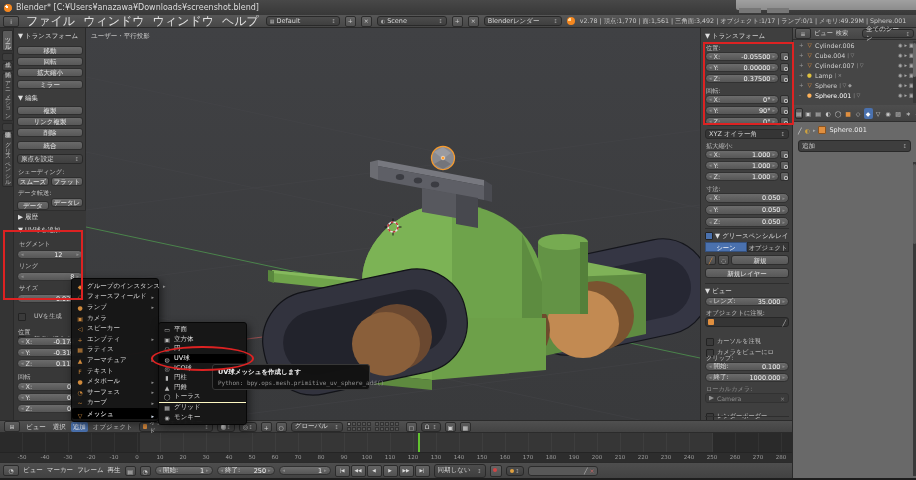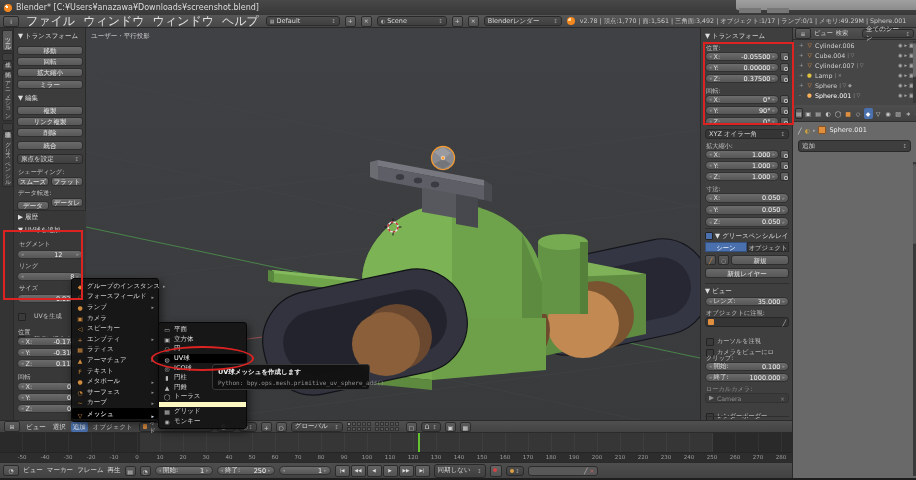--- a/index.html
+++ b/index.html
@@ -97,21 +97,21 @@
   .menu{position:absolute;background:rgba(22,22,22,.97);border:1px solid #070707;border-radius:3px;
         box-shadow:2px 3px 8px rgba(0,0,0,.55);padding:2px 0;z-index:80;box-sizing:border-box;}
   .menu-item{height:10.6px;display:flex;align-items:center;padding:0 4px;font-size:6.5px;color:#dcdcdc;gap:3px;}
   .menu-item .mi-icon{width:8px;font-size:6px;color:#d08a3c;text-align:center;flex:none;}
   .menu-item .mi-label{white-space:nowrap;}
   .menu-item .mi-arrow{margin-left:auto;color:#909090;font-size:5px;}
   .menu-item.active{background:#000000;color:#fff;border-radius:2px;align-items:flex-end;}
   .menu-item.active .mi-arrow{color:#dce6f5;}
   #mesh-menu .menu-item{height:9.6px;}
   #mesh-menu .mi-icon{color:#b8b8b8;}
-  .menu-item.septop{border-top:5px solid #fef9c3;}
+  .menu-item.septop{border-top:1px solid #fef9c3;}
 
   
   #tooltip{position:absolute;left:212px;top:364px;width:158px;z-index:85;
            background:rgba(17,17,17,.96);border:1px solid #373737;border-radius:3px;
            padding:3px 5px;box-sizing:border-box;}
   #tooltip .tt-title{font-size:6.5px;font-weight:bold;color:#f2f2f2;}
   #tooltip .tt-py{font-size:6px;color:#8f8f8f;font-family:"DejaVu Sans Mono","Liberation Mono",monospace;margin-top:2px;white-space:nowrap;}
 
   
   .ann{position:absolute;border:2px solid #dd2222;z-index:95;pointer-events:none;}

